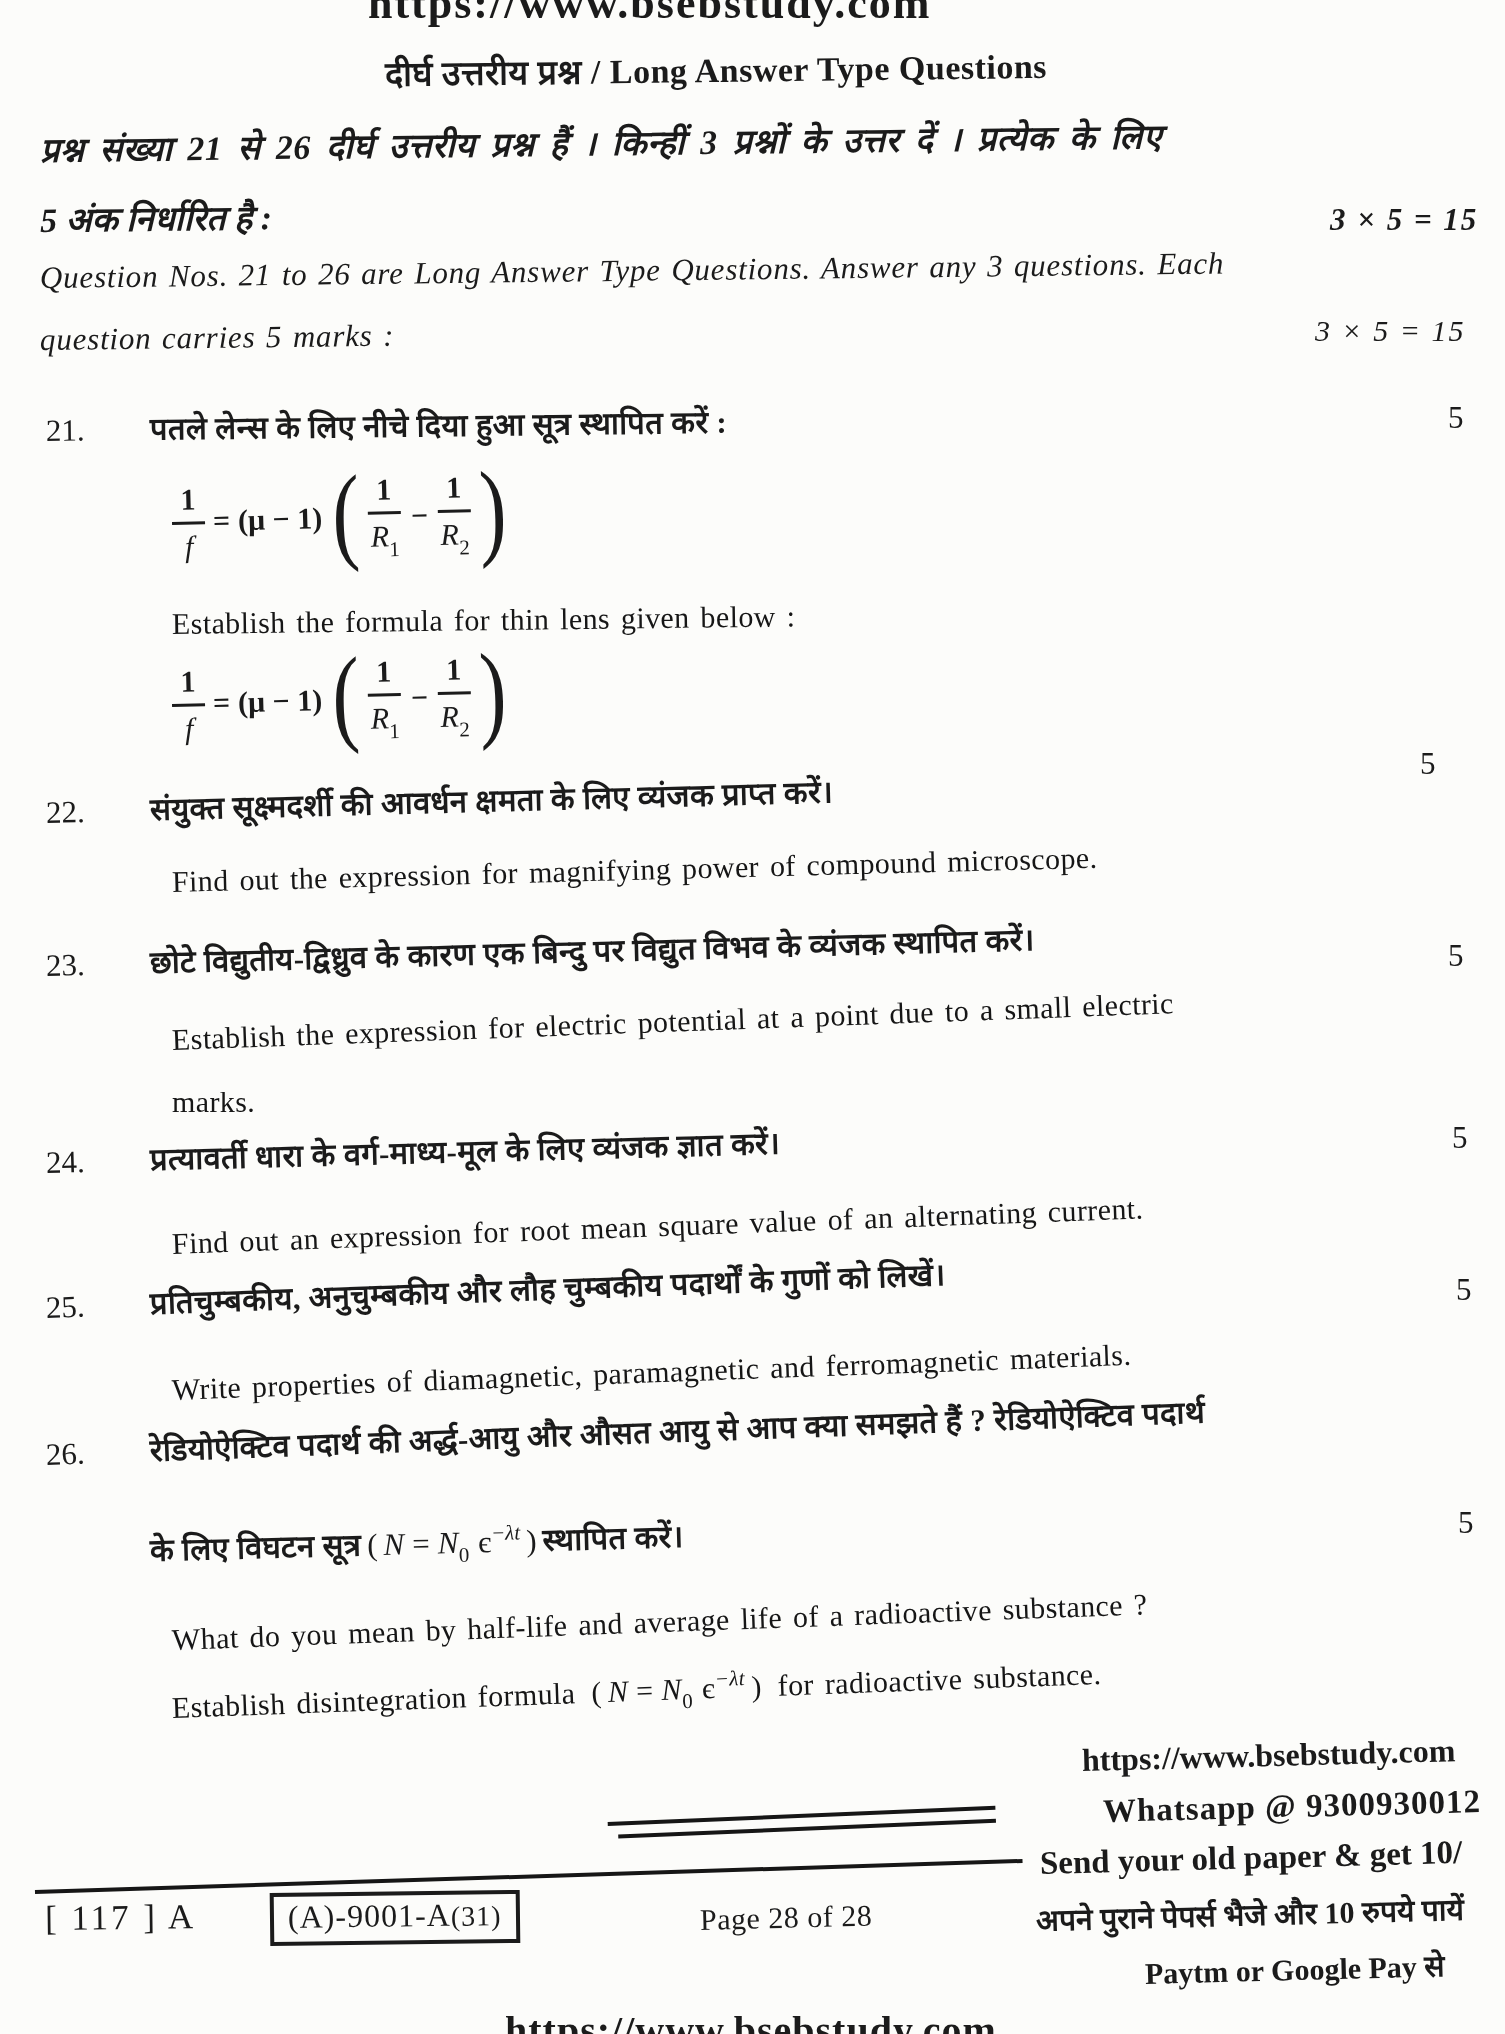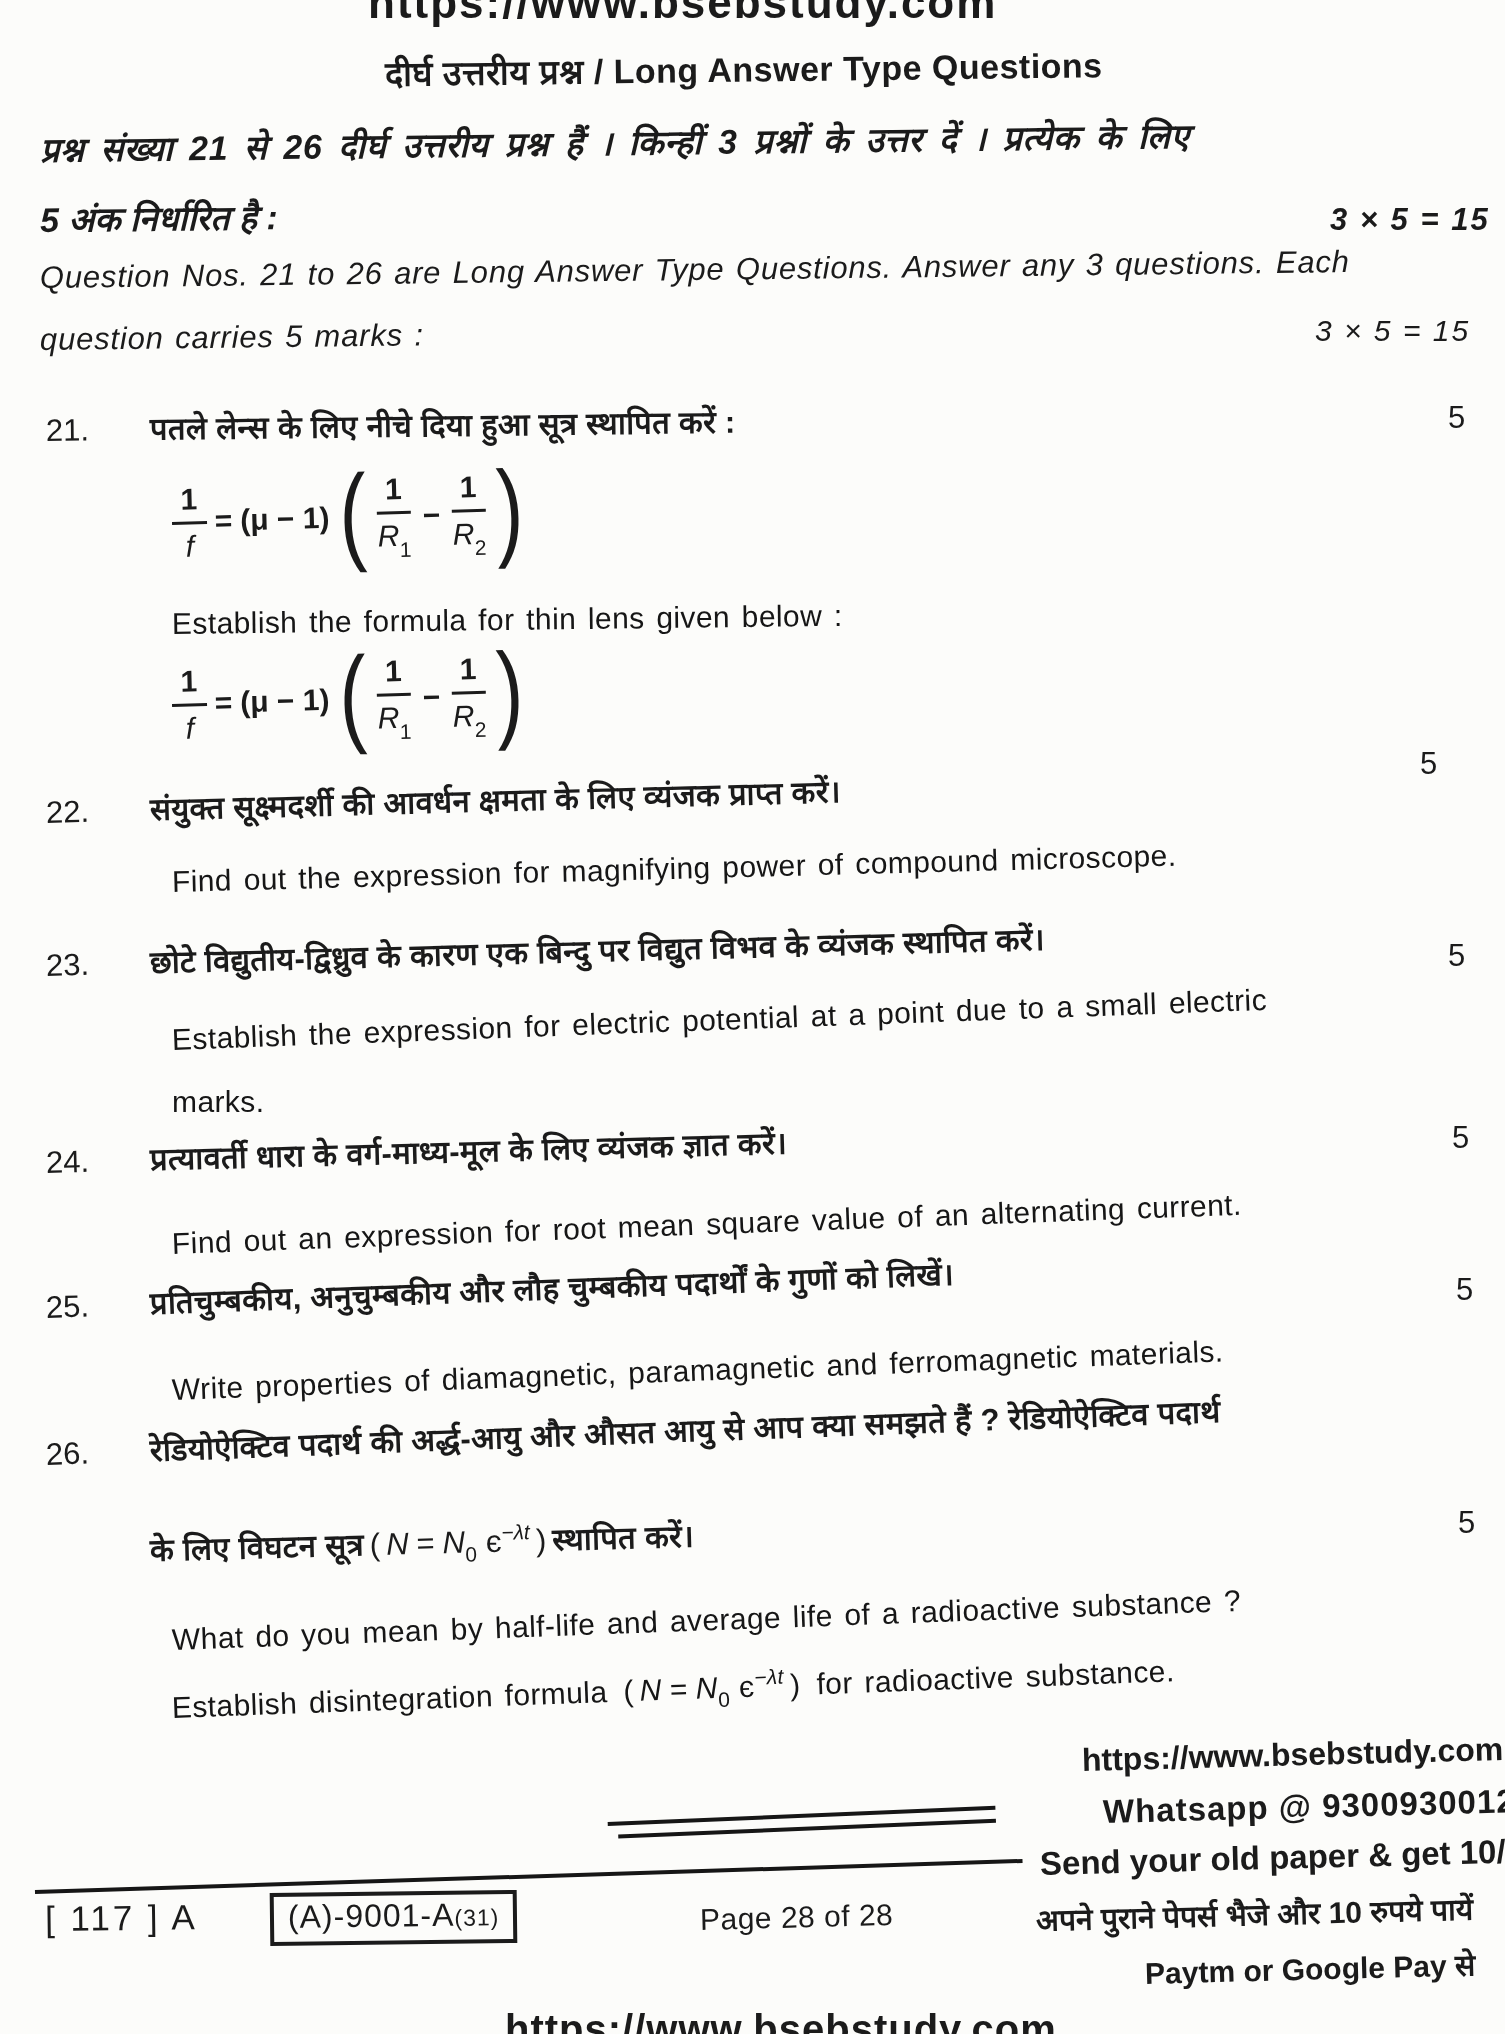--- a/index.html
+++ b/index.html
@@ -3,21 +3,21 @@
 <meta charset="utf-8">
 <style>
   html, body { margin: 0; padding: 0; }
   body { background: #e8e8e8; }
   #page {
     position: relative;
     width: 1505px;
     height: 2034px;
     background: #fcfcfa;
     overflow: hidden;
-    font-family: Liberation Sans, sans-serif;
+    font-family: Liberation Serif, serif;
     color: #1b1b1b;
   }
   .abs { position: absolute; white-space: nowrap; }
   .skew  { transform: rotate(-1.5deg); transform-origin: left center; }
   .skew-sm { transform: rotate(-0.7deg); transform-origin: left center; }
   .skew-lg { transform: rotate(-2.1deg); transform-origin: left center; }
 
   
   .url-top {
     left: 368px; top: -22px;
@@ -77,21 +77,21 @@
 
   
   .dbl-rule { left: 608px; top: 1822px; width: 388px; transform: rotate(-2.4deg); transform-origin: left center; }
   .dbl-rule .dl { height: 4px; background: #161616; }
   .dbl-rule .dl + .dl { margin-top: 9px; margin-left: 10px; }
   .long-rule { left: 35px; top: 1890px; width: 988px; height: 4px; background: #161616;
                transform: rotate(-1.8deg); transform-origin: left center; }
   .booklet { left: 45px; top: 1899px; font-size: 35px; letter-spacing: 3px; }
   .codebox { left: 270px; top: 1893px; border: 4px solid #1b1b1b; padding: 2px 14px 6px;
              font-size: 32px; letter-spacing: 1px; }
-  .codebox .code-sub { font-size: 23px; }
+  .codebox .code-sub { font-size: 28px; }
   .page-ind { left: 700px; top: 1903px; font-size: 30px; letter-spacing: 0.5px; }
 </style>
 </head>
 <body>
 
 <div id="page">
 
   <div class="abs url-top">https://www.bsebstudy.com</div>
 
   <div class="abs title skew-sm">दीर्घ उत्तरीय प्रश्न / Long Answer Type Questions</div>

